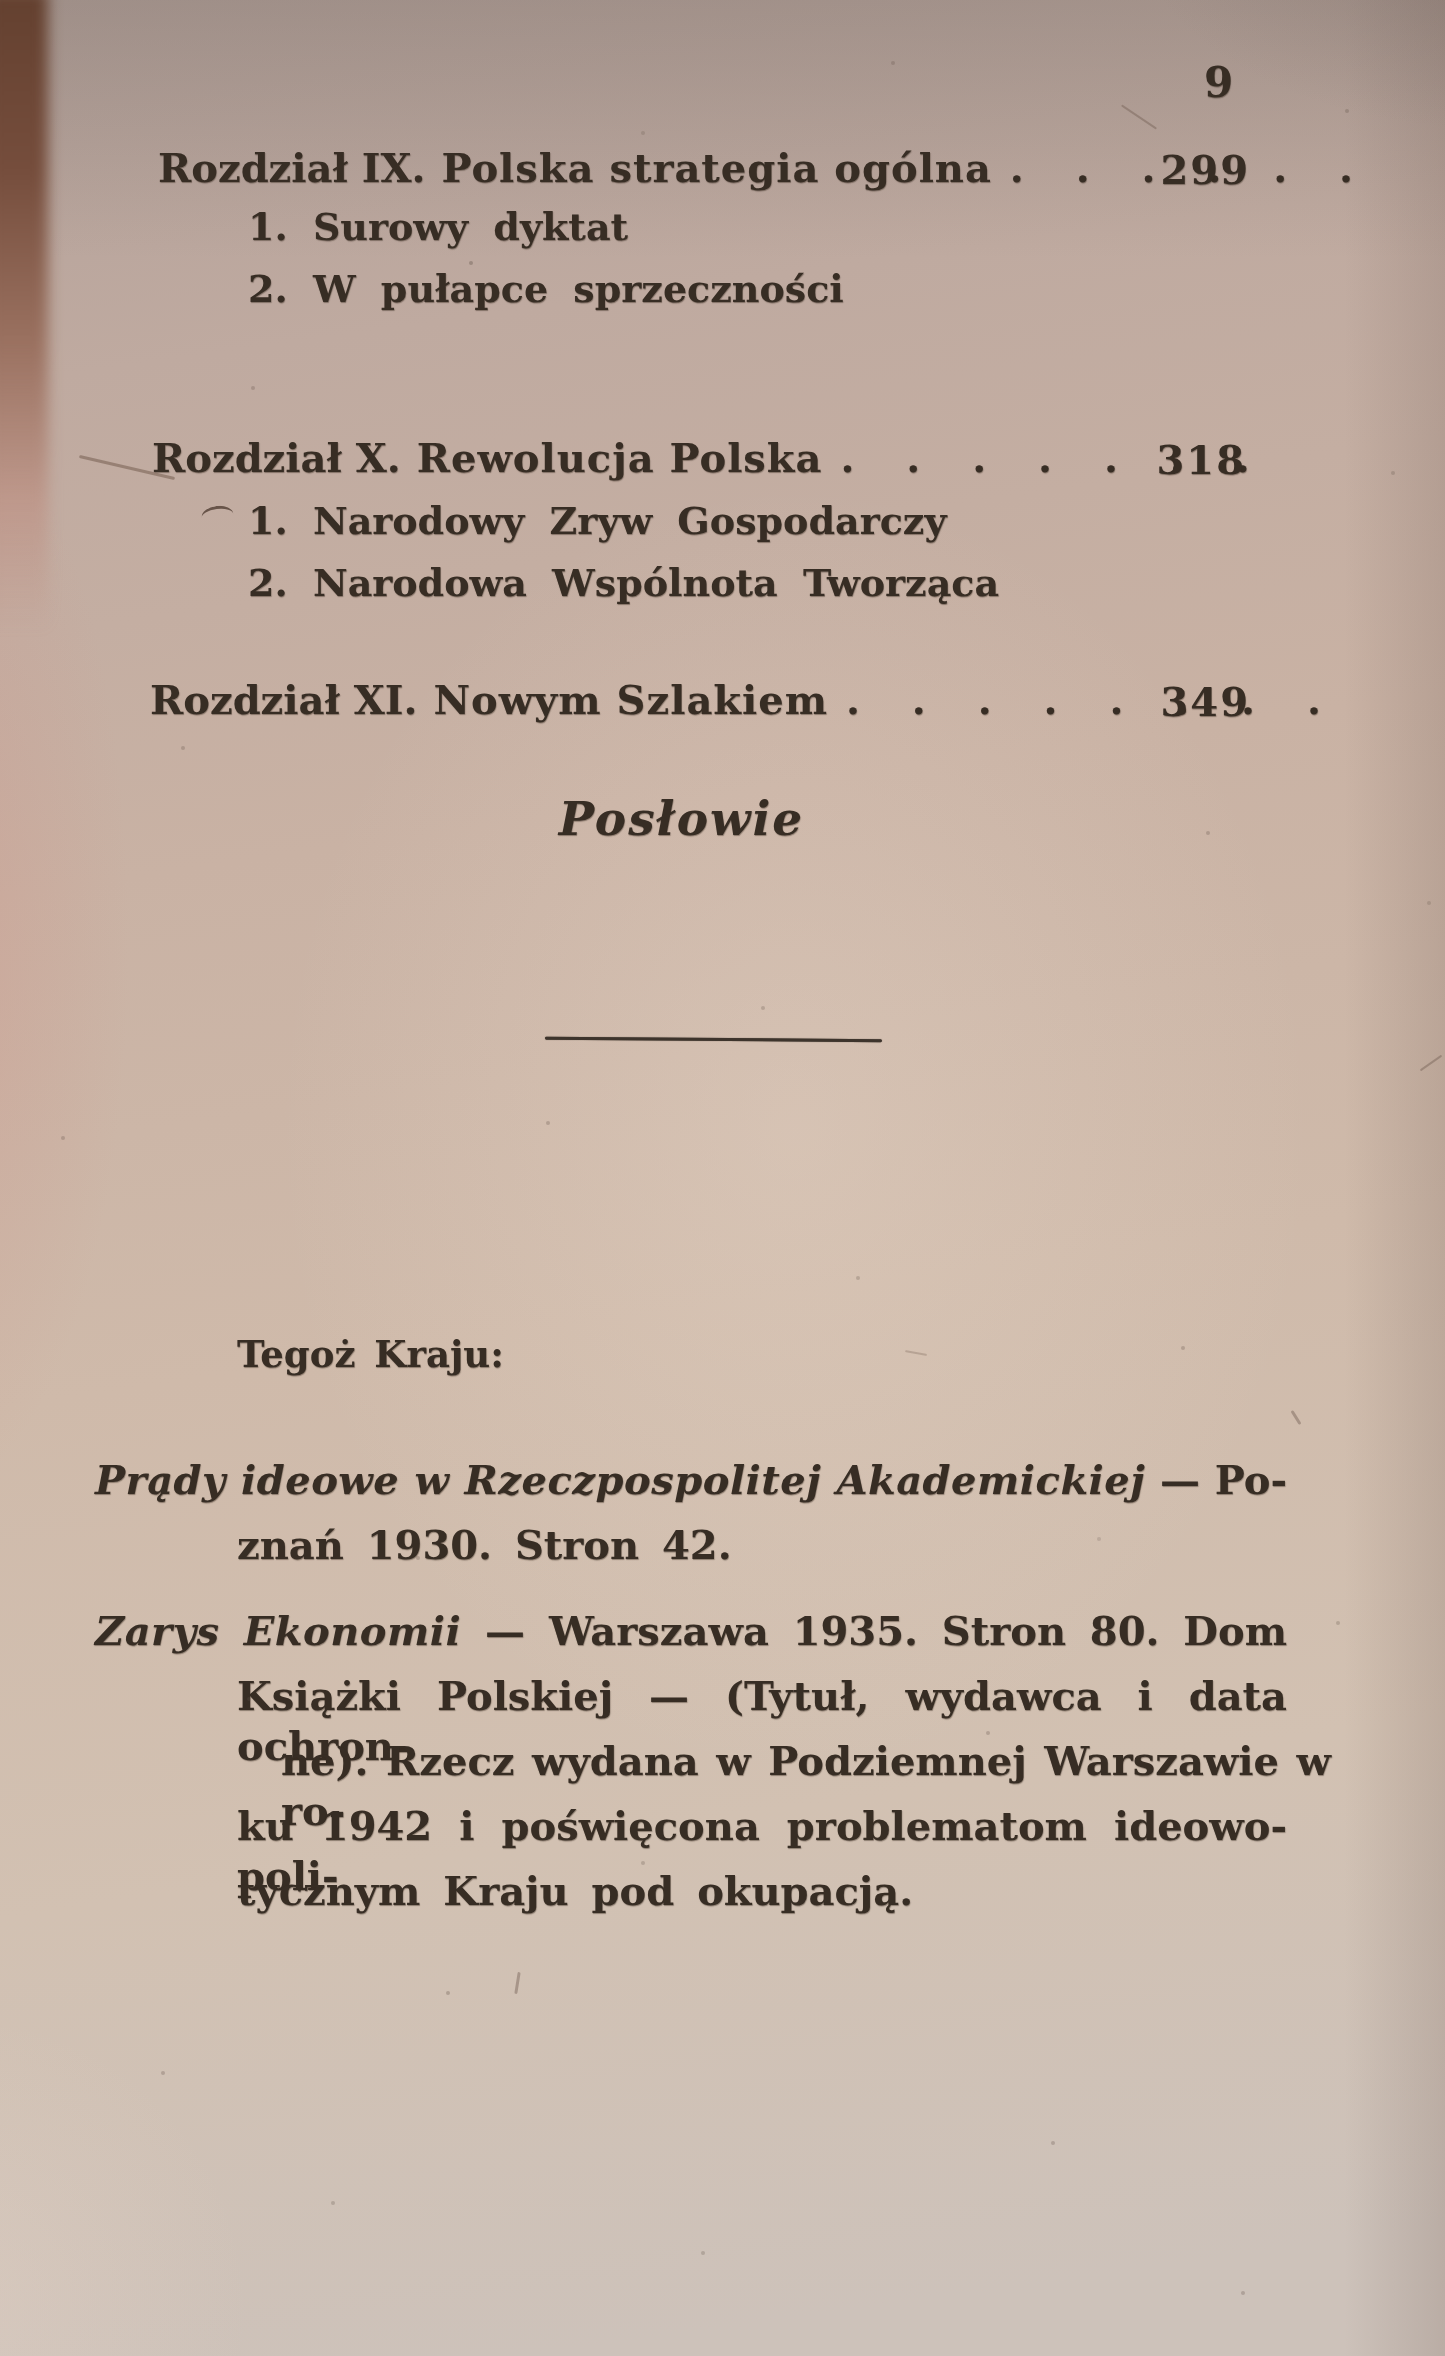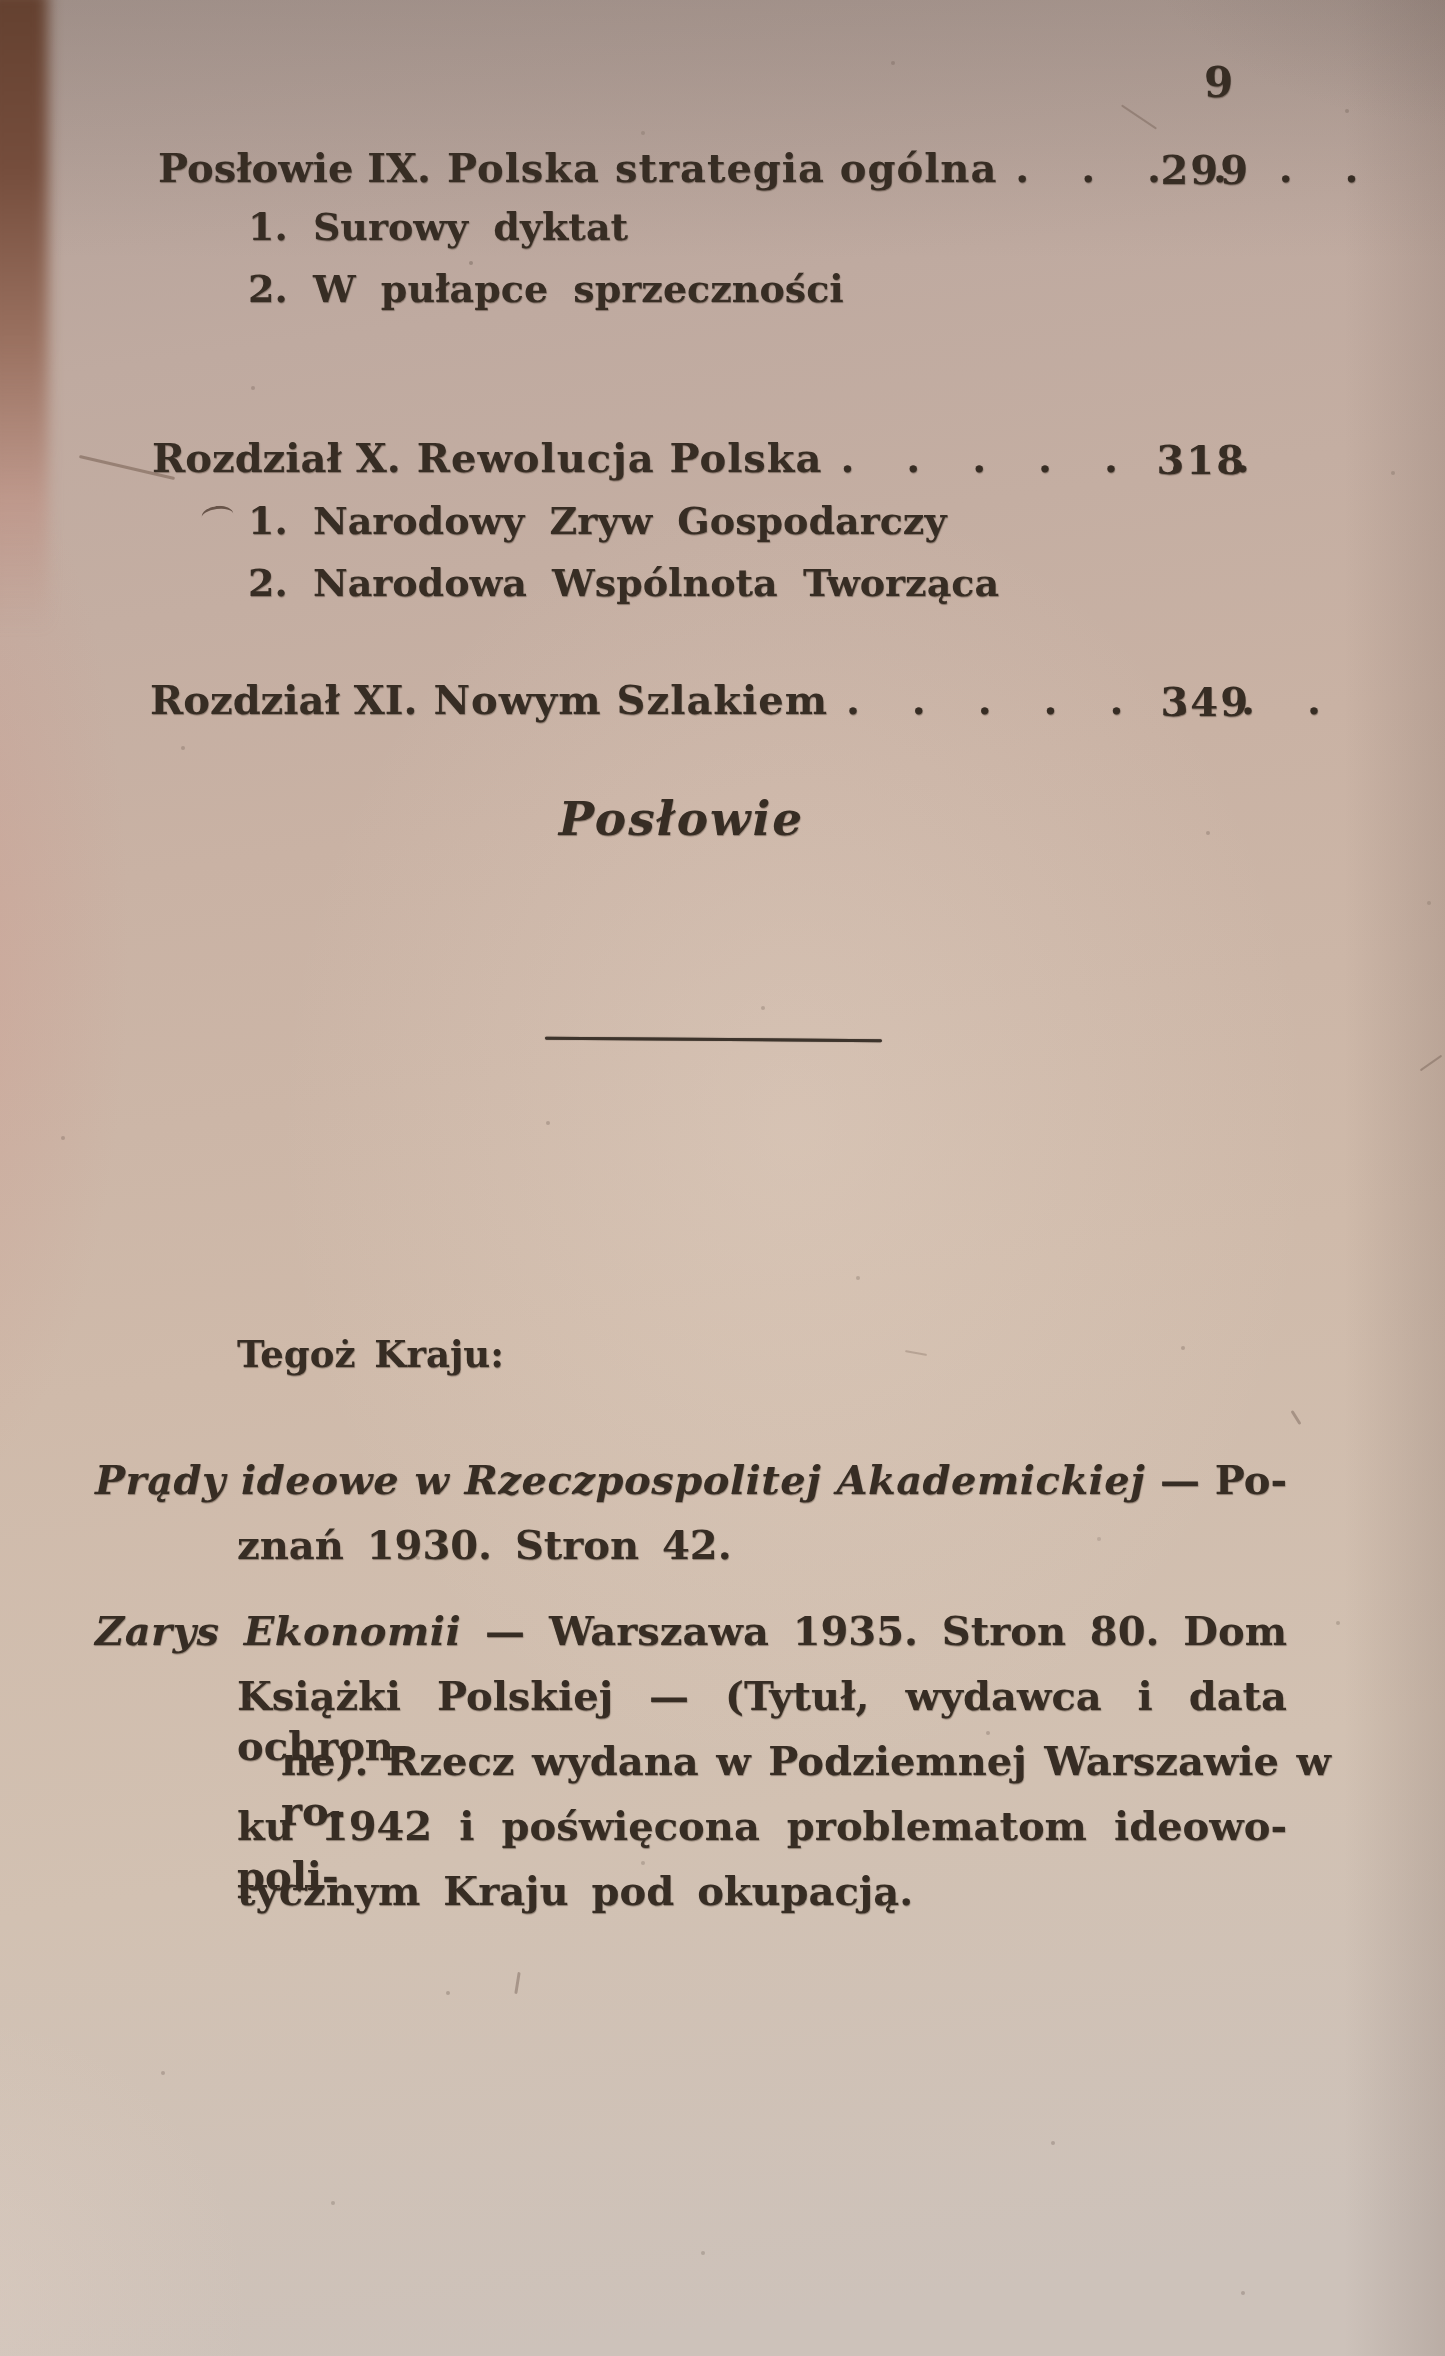--- a/index.html
+++ b/index.html
@@ -86,21 +86,21 @@
 </head>
 <body>
 
 <div id="page">
 
   <div class="edge-shadow"></div>
 
   <div class="txt p9">9</div>
 
   <div class="txt toc-row row-ix">
-    <span class="chap">Posłowie IX.</span><span class="ttl">Polska strategia ogólna</span><span class="dots">. . . . . .</span>
+    <span class="chap">Rozdział IX.</span><span class="ttl">Polska strategia ogólna</span><span class="dots">. . . . . .</span>
     <span class="pnum">299</span>
   </div>
   <div class="txt toc-item i1">1. Surowy dyktat</div>
   <div class="txt toc-item i2">2. W pułapce sprzeczności</div>
 
   <div class="txt toc-row row-x">
     <span class="chap">Rozdział X.</span><span class="ttl">Rewolucja Polska</span><span class="dots">. . . . . . .</span>
     <span class="pnum">318</span>
   </div>
   <div class="txt toc-item i4">1. Narodowy Zryw Gospodarczy</div>

